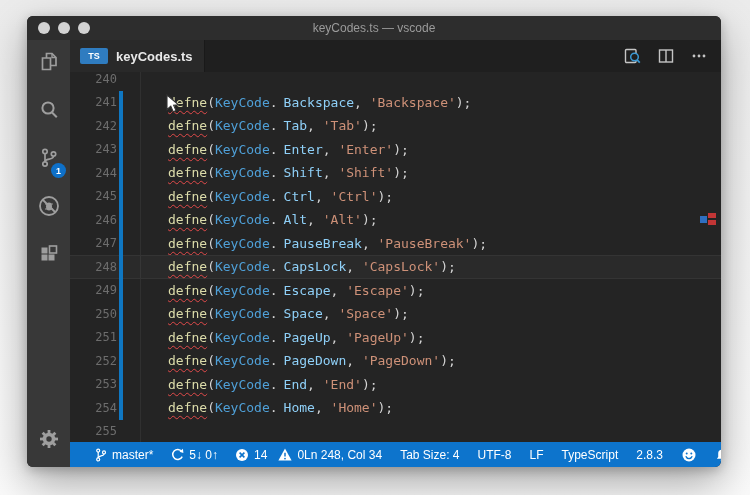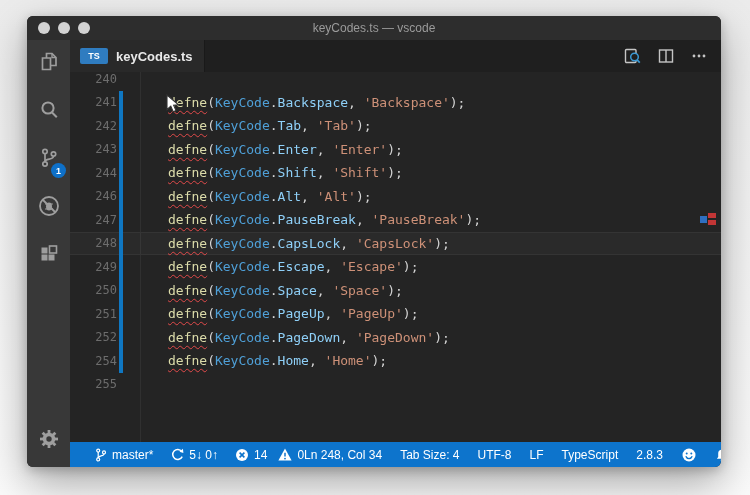--- a/index.html
+++ b/index.html
@@ -52,21 +52,21 @@
   .lines { margin-top: -5px; position: relative; }
   .code-row { height: 23.5px; display: flex; align-items: center; position: relative; }
   .code-row.current { background: rgba(255,255,255,.03);
     box-shadow: inset 0 1px 0 #343434, inset 0 -1px 0 #343434; }
   .line-num { flex: 0 0 47px; text-align: right; color: #6d6d6d; font-size: 12px; }
   .mod-bar { flex: 0 0 4px; height: 100%; margin-left: 2px; }
   .mod-bar.on { background: #0f77c2; }
   .code-text { margin-left: 45px; white-space: pre; color: #d4d4d4; }
   .tok-fn { color: #dcdcaa; }
   .tok-obj { color: #4fa0d8; }
-  .tok-member { color: #8fd0f8; }
+  .tok-member { color: #8fd0f8; margin-left: 6px; }
   .tok-str { color: #ce9178; }
   .squig { text-decoration: underline; text-decoration-style: wavy;
     text-decoration-color: #e14a4a; text-decoration-thickness: 1px;
     text-underline-offset: 3px; }
   .ruler-cursor { position: absolute; right: 14px; top: 144px; width: 7px; height: 7px;
     background: #2f6fc0; }
   .ruler-error-a { position: absolute; right: 5px; top: 141px; width: 8px; height: 5px;
     background: #c23636; }
   .ruler-error-b { position: absolute; right: 5px; top: 148px; width: 8px; height: 5px;
     background: #c23636; }
@@ -230,20 +230,25 @@
               <div class="line-num">243</div>
               <div class="mod-bar on"></div>
               <div class="code-text"><span class="tok-fn squig">defne</span><span>(</span><span class="tok-obj">KeyCode</span><span>.</span><span class="tok-member">Enter</span><span>, </span><span class="tok-str">'Enter'</span><span>);</span></div>
             </div>
             <div class="code-row">
               <div class="line-num">244</div>
               <div class="mod-bar on"></div>
               <div class="code-text"><span class="tok-fn squig">defne</span><span>(</span><span class="tok-obj">KeyCode</span><span>.</span><span class="tok-member">Shift</span><span>, </span><span class="tok-str">'Shift'</span><span>);</span></div>
             </div>
             <div class="code-row">
+              <div class="line-num">245</div>
+              <div class="mod-bar on"></div>
+              <div class="code-text"><span class="tok-fn squig">defne</span><span>(</span><span class="tok-obj">KeyCode</span><span>.</span><span class="tok-member">Ctrl</span><span>, </span><span class="tok-str">'Ctrl'</span><span>);</span></div>
+            </div>
+            <div class="code-row">
               <div class="line-num">246</div>
               <div class="mod-bar on"></div>
               <div class="code-text"><span class="tok-fn squig">defne</span><span>(</span><span class="tok-obj">KeyCode</span><span>.</span><span class="tok-member">Alt</span><span>, </span><span class="tok-str">'Alt'</span><span>);</span></div>
             </div>
             <div class="code-row">
               <div class="line-num">247</div>
               <div class="mod-bar on"></div>
               <div class="code-text"><span class="tok-fn squig">defne</span><span>(</span><span class="tok-obj">KeyCode</span><span>.</span><span class="tok-member">PauseBreak</span><span>, </span><span class="tok-str">'PauseBreak'</span><span>);</span></div>
             </div>
             <div class="code-row current">
@@ -263,20 +268,25 @@
             </div>
             <div class="code-row">
               <div class="line-num">251</div>
               <div class="mod-bar on"></div>
               <div class="code-text"><span class="tok-fn squig">defne</span><span>(</span><span class="tok-obj">KeyCode</span><span>.</span><span class="tok-member">PageUp</span><span>, </span><span class="tok-str">'PageUp'</span><span>);</span></div>
             </div>
             <div class="code-row">
               <div class="line-num">252</div>
               <div class="mod-bar on"></div>
               <div class="code-text"><span class="tok-fn squig">defne</span><span>(</span><span class="tok-obj">KeyCode</span><span>.</span><span class="tok-member">PageDown</span><span>, </span><span class="tok-str">'PageDown'</span><span>);</span></div>
+            </div>
+            <div class="code-row">
+              <div class="line-num">253</div>
+              <div class="mod-bar on"></div>
+              <div class="code-text"><span class="tok-fn squig">defne</span><span>(</span><span class="tok-obj">KeyCode</span><span>.</span><span class="tok-member">End</span><span>, </span><span class="tok-str">'End'</span><span>);</span></div>
             </div>
             <div class="code-row">
               <div class="line-num">254</div>
               <div class="mod-bar on"></div>
               <div class="code-text"><span class="tok-fn squig">defne</span><span>(</span><span class="tok-obj">KeyCode</span><span>.</span><span class="tok-member">Home</span><span>, </span><span class="tok-str">'Home'</span><span>);</span></div>
             </div>
             <div class="code-row">
               <div class="line-num">255</div>
               <div class="mod-bar"></div>
               <div class="code-text"></div>

